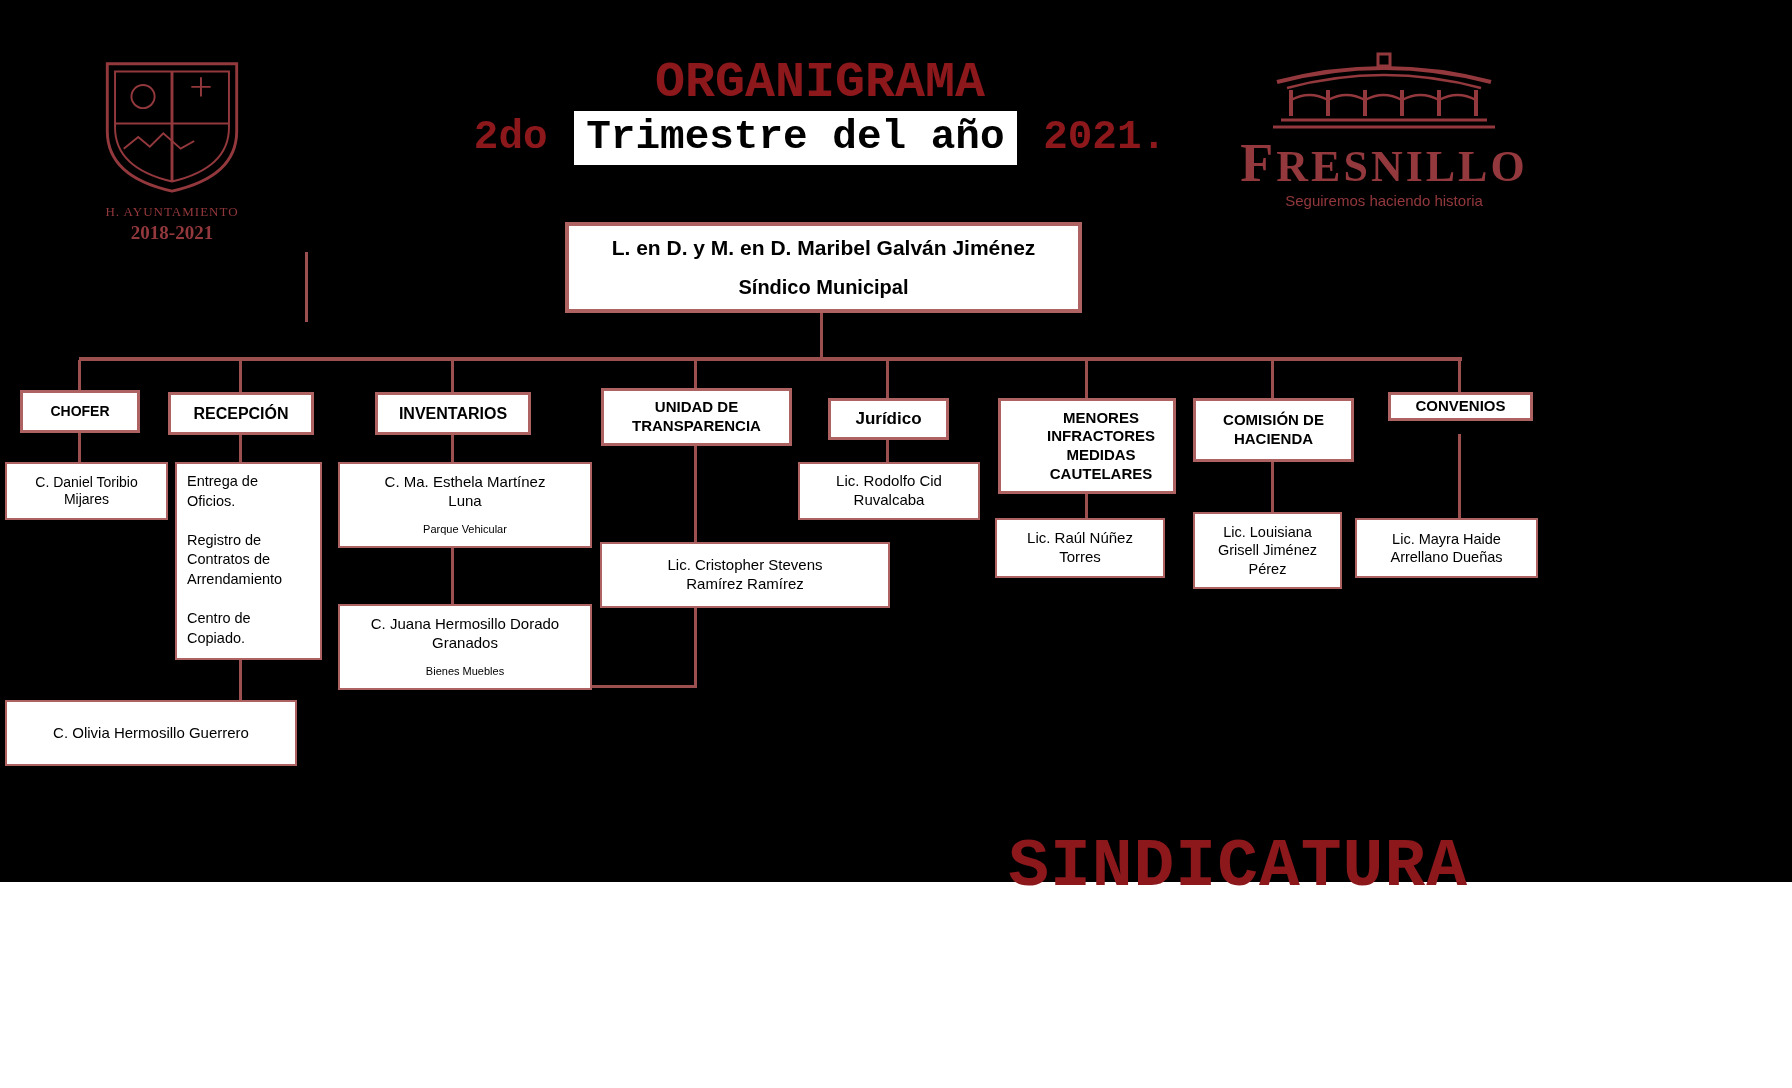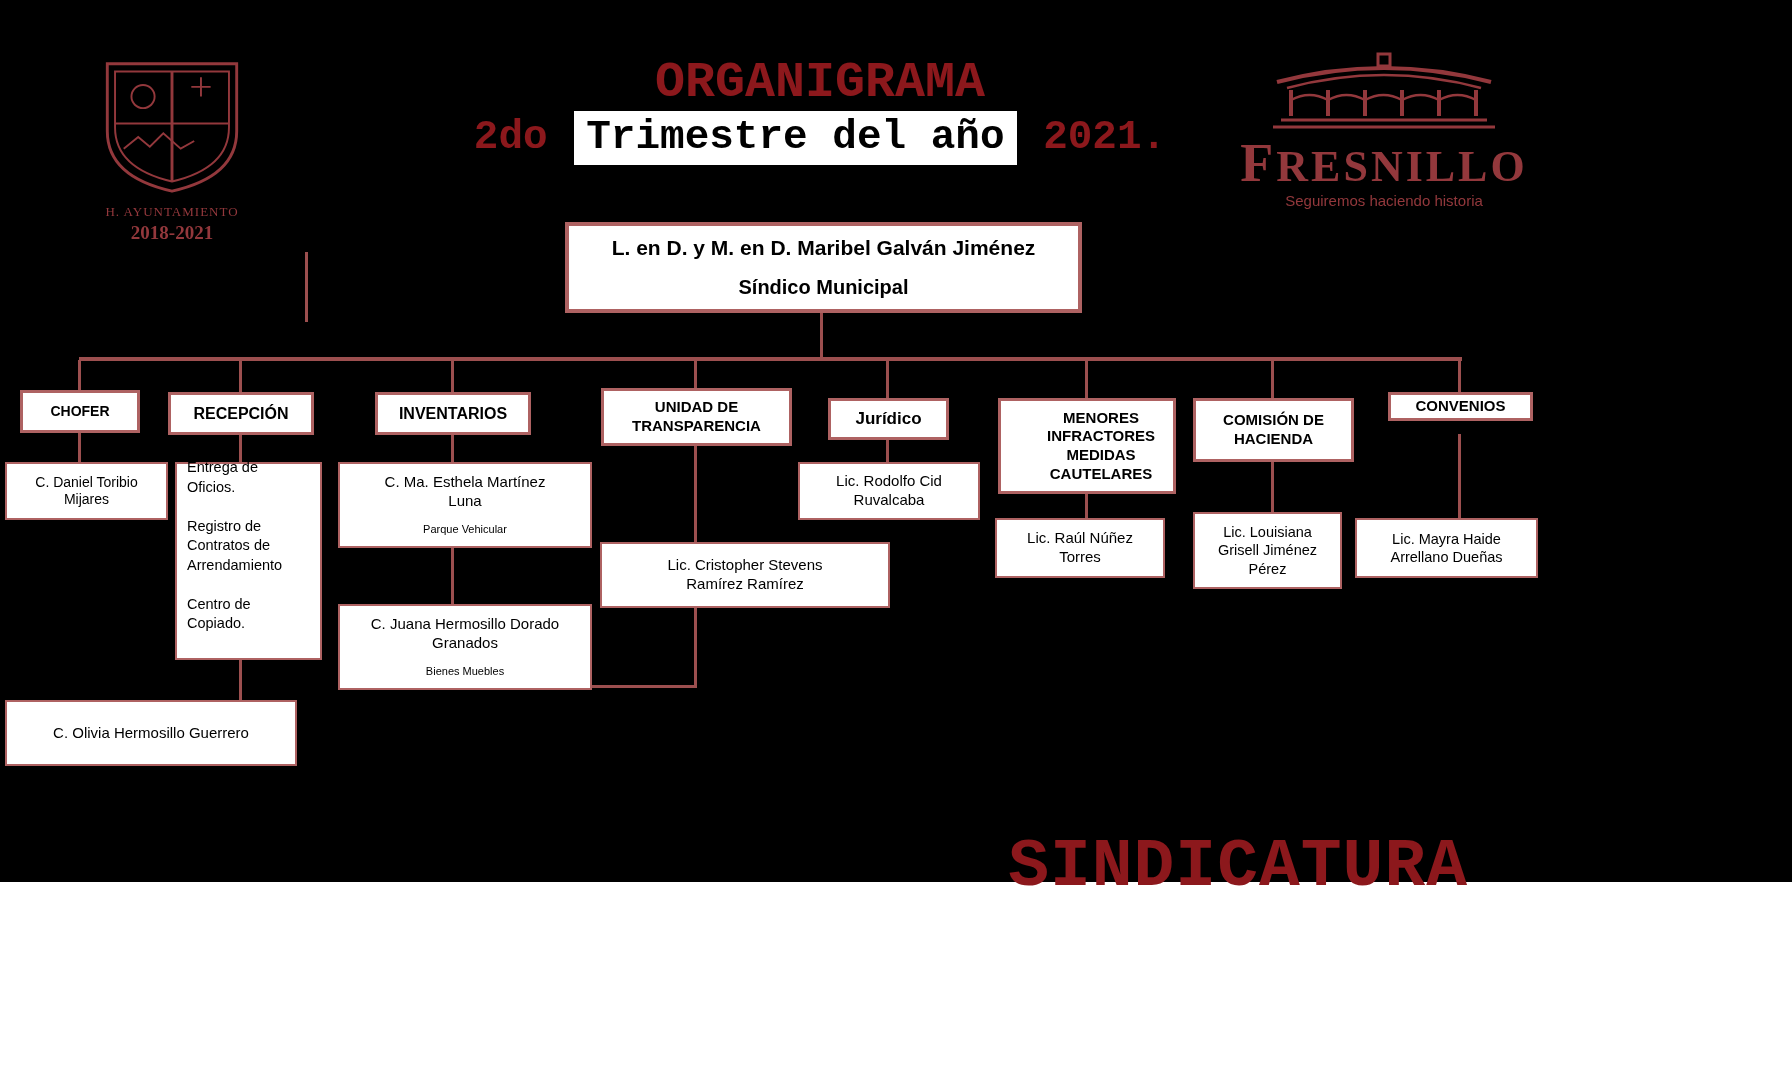--- a/index.html
+++ b/index.html
@@ -43,21 +43,21 @@
     display:flex;flex-direction:column;align-items:center;justify-content:center;
     text-align:center;color:#000;line-height:1.25;
   }
   .root-node{border-width:4px;}
   .root-name{font-weight:bold;font-size:21px;}
   .root-role{font-weight:bold;font-size:20px;margin-top:14px;}
   .dept-title{font-weight:bold;white-space:pre-line;}
   .staff-node{border-width:2px;}
   .staff-text{white-space:pre-line;}
   .area-text{font-size:11px;margin-top:12px;}
-  .duties-node{align-items:flex-start;justify-content:flex-end;text-align:left;padding:24px 10px;}
+  .duties-node{align-items:flex-start;justify-content:flex-start;text-align:left;padding:8px 10px;}
   
   .vline{position:absolute;width:3px;background:var(--line);}
   .hline{position:absolute;height:3px;background:var(--line);}
   .footer-label{
     position:absolute;left:1000px;top:828px;width:468px;text-align:right;
     font-family:"Liberation Mono",monospace;font-weight:700;font-size:68px;color:var(--red);letter-spacing:1px;
   }
 </style>
 </head>
 <body>

